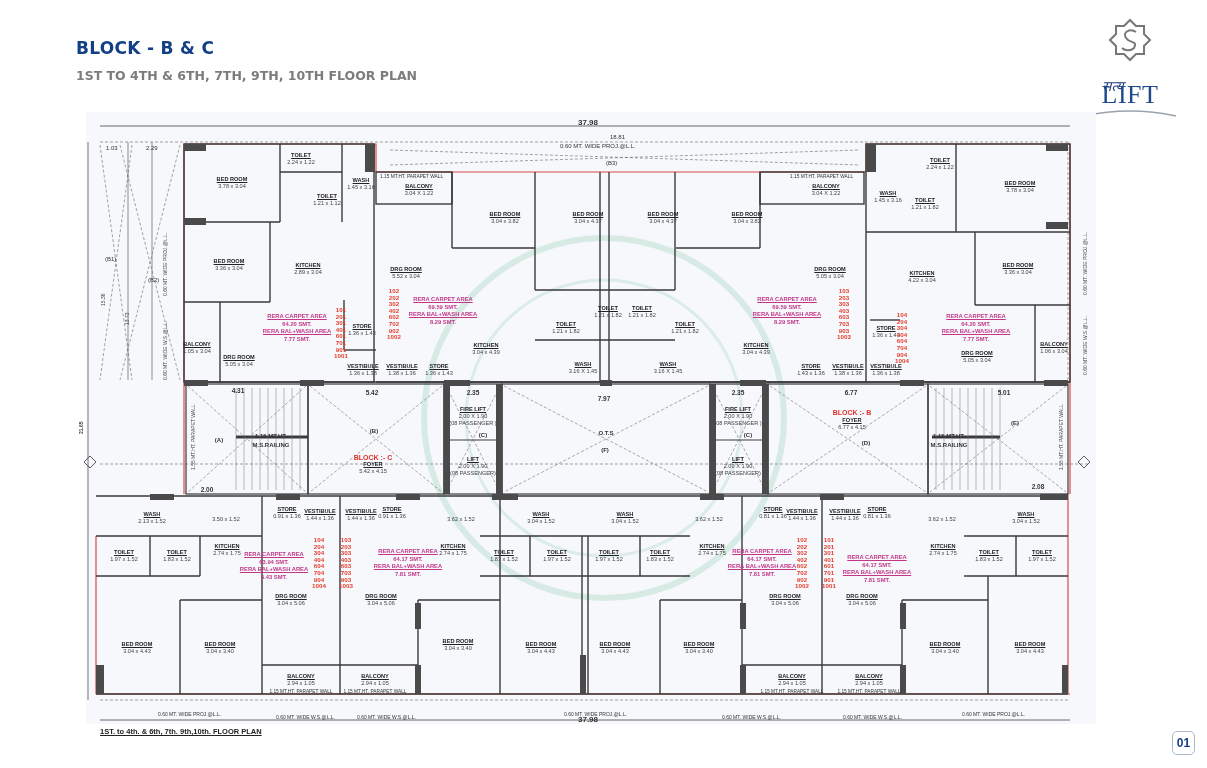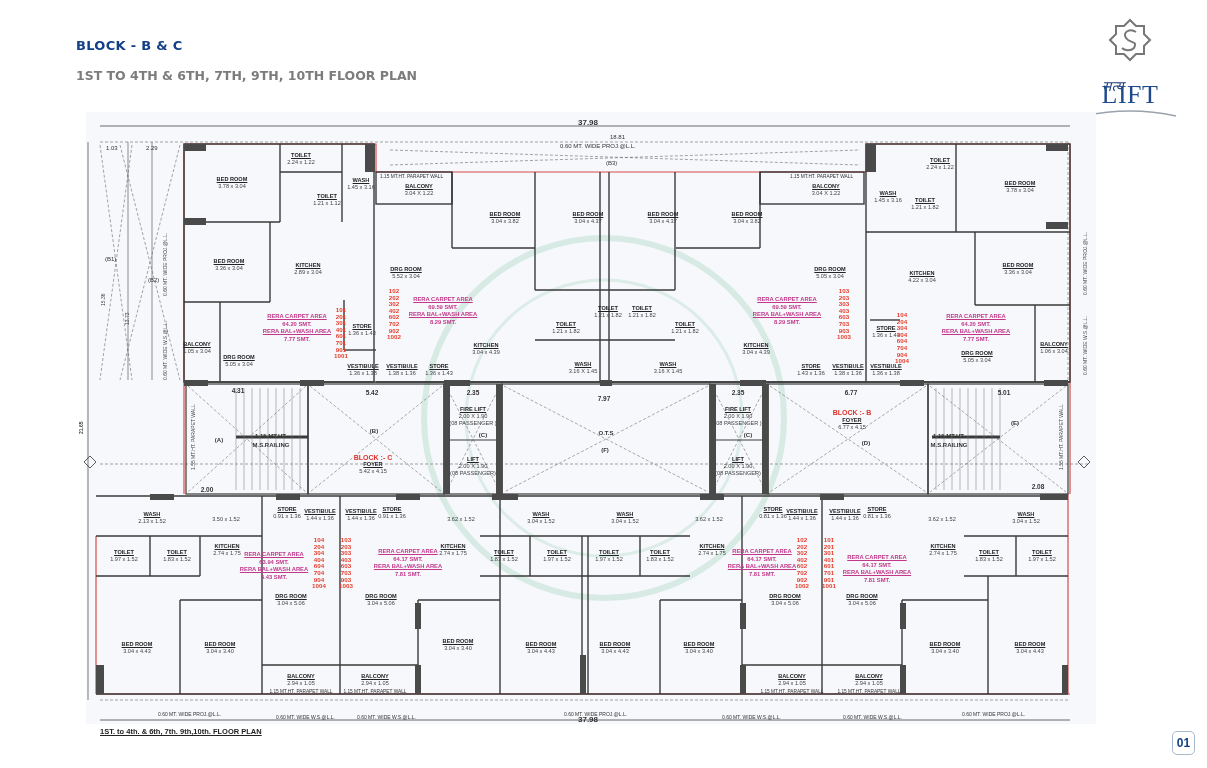--- a/index.html
+++ b/index.html
@@ -1,17 +1,17 @@
 <!DOCTYPE html>
 <html><head>
 <meta charset="utf-8">
 <style>
   html,body{margin:0;padding:0;}
   body{width:1207px;height:768px;background:#ffffff;position:relative;overflow:hidden;font-family:"Liberation Sans",sans-serif;}
-  .title{position:absolute;left:76px;top:38px;font-size:13px;font-weight:bold;color:#123f86;letter-spacing:0.3px;font-family:"DejaVu Sans",sans-serif;}
+  .title{position:absolute;left:76px;top:38px;font-size:17px;font-weight:bold;color:#123f86;letter-spacing:0.3px;font-family:"DejaVu Sans",sans-serif;}
   .subtitle{position:absolute;left:76px;top:68px;font-size:12.5px;font-weight:bold;color:#7c7c7c;font-family:"DejaVu Sans",sans-serif;}
   .logo{position:absolute;left:1080px;top:18px;width:100px;height:100px;text-align:center;}
   .logo .hindi{position:absolute;left:22px;top:58px;font-size:14px;color:#1f3d7a;font-family:"DejaVu Serif",serif;font-style:italic;}
   .logo .prime{position:absolute;left:4px;top:62px;width:92px;font-size:26px;color:#1e4a8c;font-family:"Liberation Serif",serif;letter-spacing:0.5px;}
   .page-no{position:absolute;left:1172px;top:731px;width:21px;height:22px;border:1px solid #a8b8cc;border-radius:5px;font-size:12px;font-weight:bold;color:#123f86;text-align:center;line-height:22px;}
   .plan{position:absolute;left:0;top:0;width:1207px;height:768px;}
   .lbl{position:absolute;text-align:center;font-family:"Liberation Sans",sans-serif;font-size:5.6px;line-height:7px;color:#333;white-space:nowrap;transform:translateX(-50%);}
   .lbl .n{font-weight:bold;text-decoration:underline;display:block;color:#222;}
   .lbl .d{display:block;color:#444;}
   .rera{position:absolute;text-align:center;font-size:5.8px;line-height:7.5px;color:#c2378a;white-space:nowrap;transform:translateX(-50%);}

